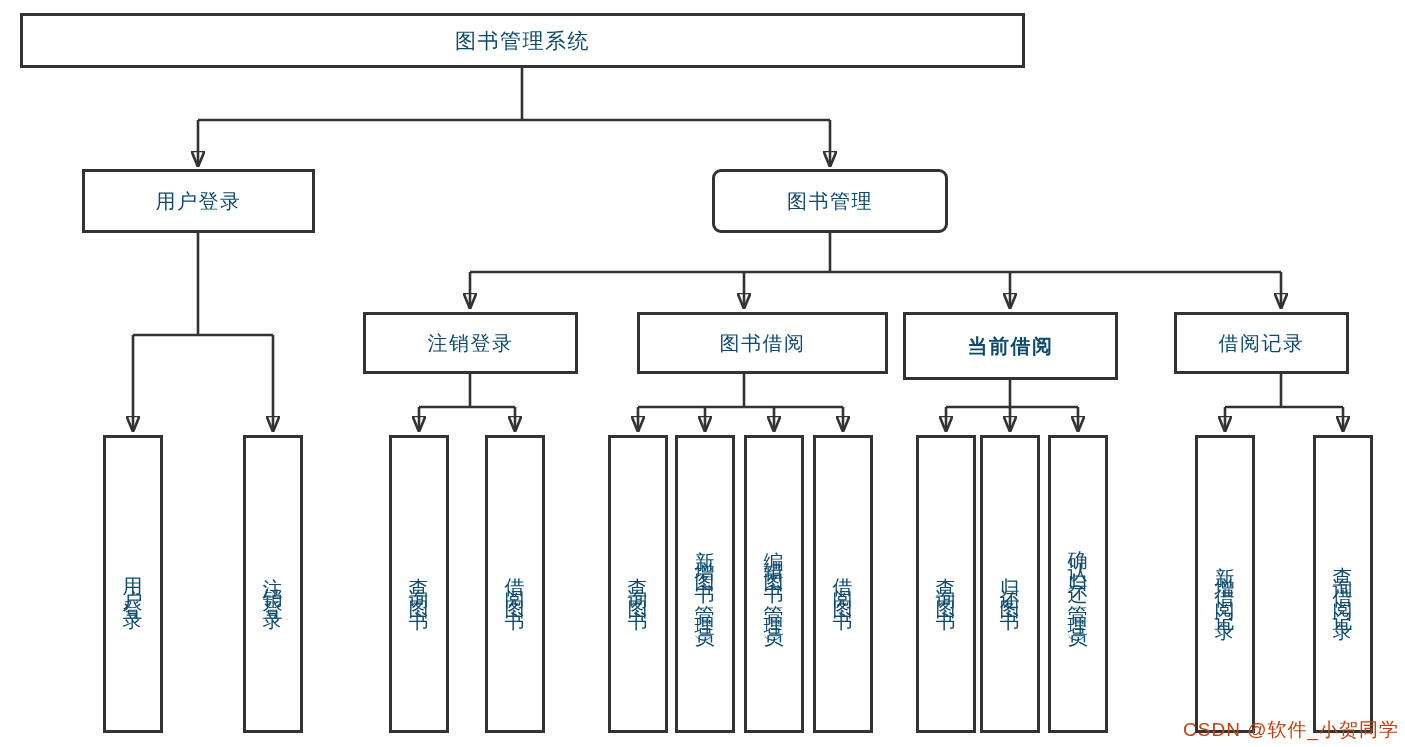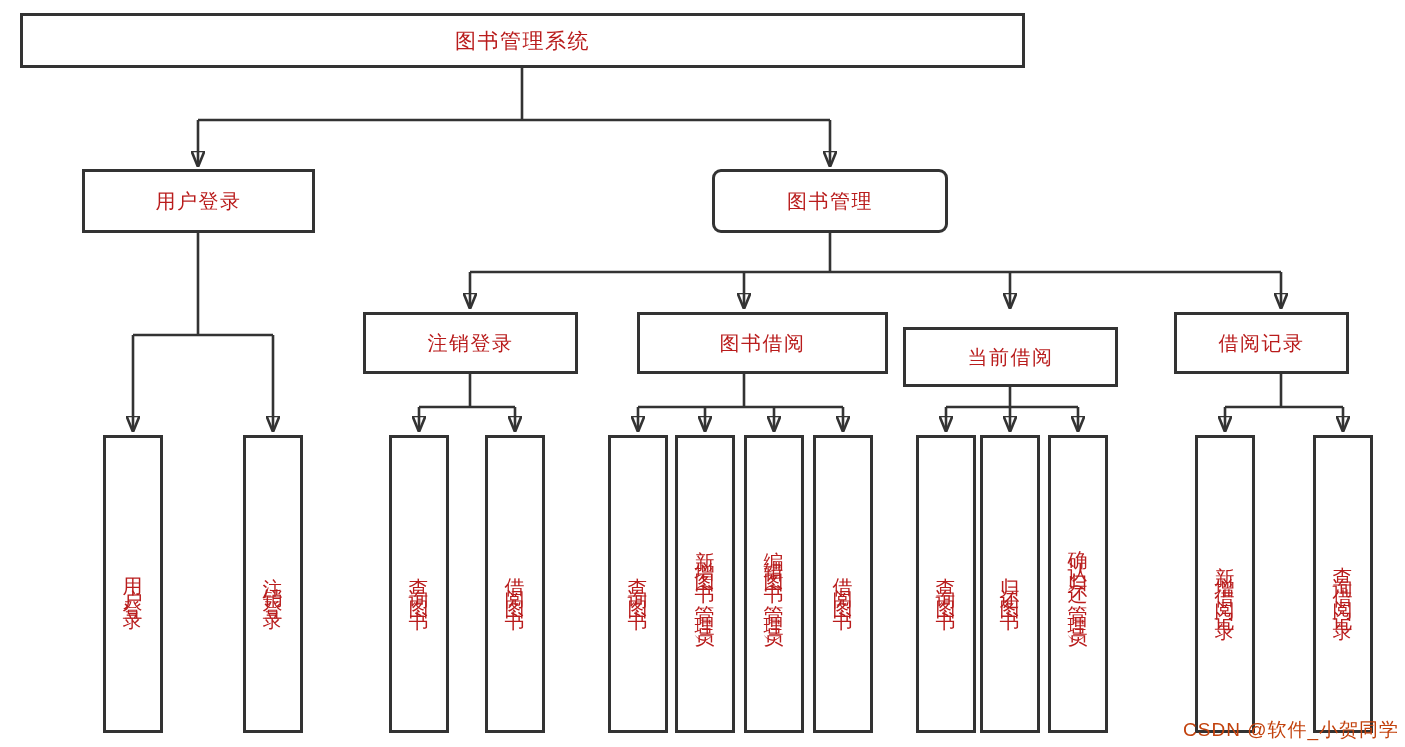--- a/index.html
+++ b/index.html
@@ -20,21 +20,21 @@
   .connectors path, .connectors line {
     stroke: #333333;
     stroke-width: 2.6;
     fill: none;
   }
   .node {
     position: absolute;
     box-sizing: border-box;
     border: 3px solid #333333;
     background: #ffffff;
-    color: #b91c1c;
+    color: #0c4a6e;
     display: flex;
     align-items: center;
     justify-content: center;
     text-align: center;
   }
   .node.h { font-size: 20px; letter-spacing: 1.5px; }
   .node.root { font-size: 21px; }
   .node.v span {
     writing-mode: vertical-rl;
     text-orientation: upright;
@@ -98,21 +98,21 @@
     <line x1="1343" y1="407" x2="1343" y2="431" marker-end="url(#arrow)"></line>
   </svg>
 
   <div class="node h root" style="left:20px; top:13px; width:1005px; height:55px;">图书管理系统</div>
 
   <div class="node h" style="left:82px; top:169px; width:233px; height:64px;">用户登录</div>
   <div class="node h" style="left:712px; top:169px; width:236px; height:64px;border-radius:9px;">图书管理</div>
 
   <div class="node h" style="left:363px; top:312px; width:215px; height:62px;">注销登录</div>
   <div class="node h" style="left:637px; top:312px; width:251px; height:62px;">图书借阅</div>
-  <div class="node h" style="left:903px; top:327px; width:215px; height:60px;">当前借阅</div>
+  <div class="node h" style="left:903px; top:312px; width:215px; height:68px;font-weight:bold;">当前借阅</div>
   <div class="node h" style="left:1174px; top:312px; width:175px; height:62px;">借阅记录</div>
 
   <div class="node v" style="left:103px; top:435px; width:60px; height:298px;">
       <span>用户登录</span>
     </div>
   <div class="node v" style="left:243px; top:435px; width:60px; height:298px;">
       <span>注销登录</span>
     </div>
 
   <div class="node v" style="left:389px; top:435px; width:60px; height:298px;">

